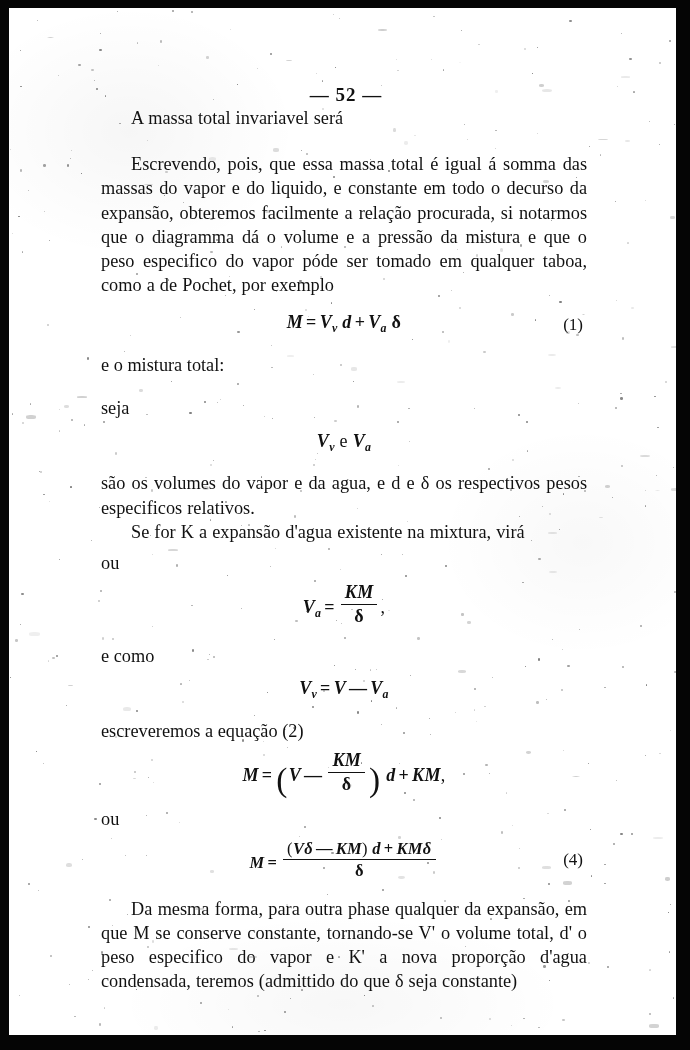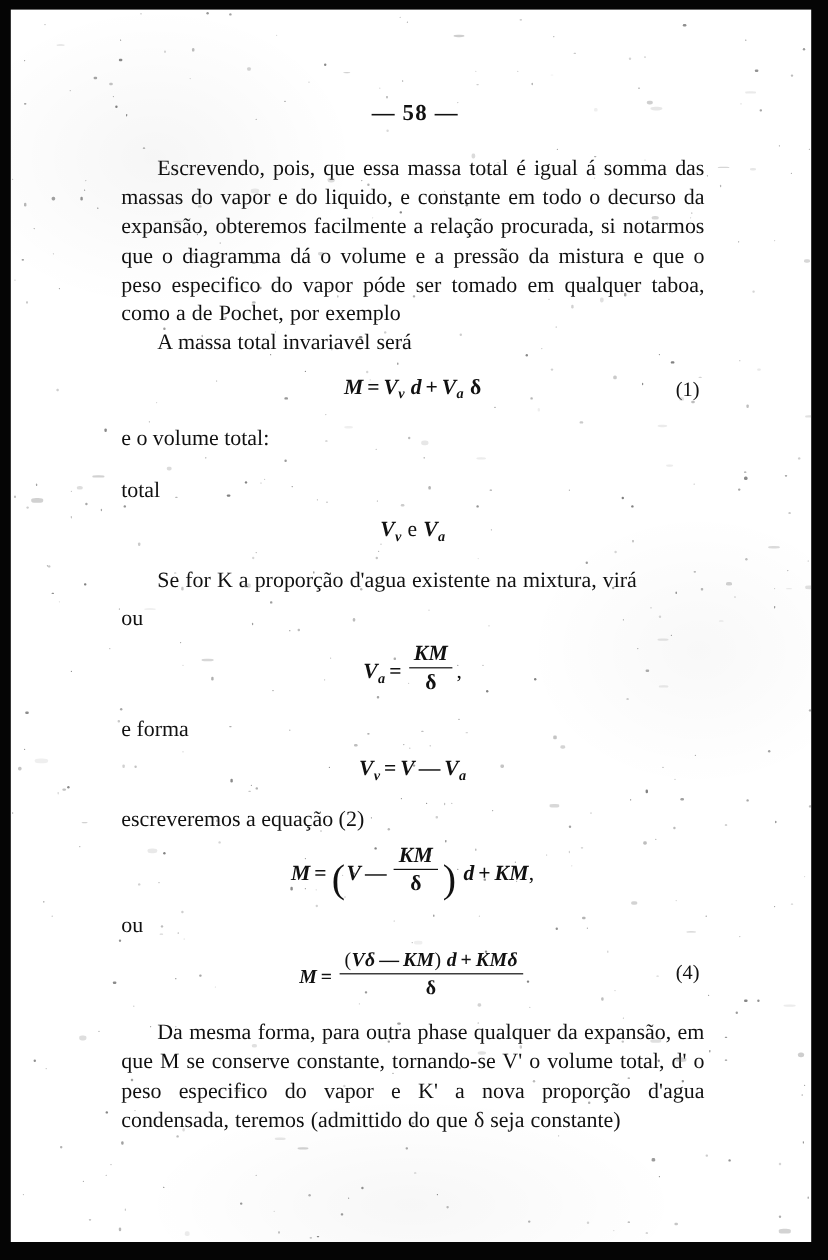--- a/index.html
+++ b/index.html
@@ -170,69 +170,70 @@
 </style>
 </head>
 <body>
 
 <div id="scan-frame">
   <div id="page-sheet">
     <div id="paper-tone"></div>
 
     <div id="text-block">
 
-      <div class="page-number">— 58 —</div>
+      <div class="page-number">— 52 —</div>
+
+      <p class="para">A massa total invariavel será</p>
 
       <p class="para first">Escrevendo, pois, que essa massa total é igual á somma das massas do vapor e do liquido, e constante em todo o decurso da expansão, obteremos facilmente a relação procurada, si notarmos que o diagramma dá o volume e a pressão da mistura e que o peso especifico do vapor póde ser tomado em qualquer taboa, como a de Pochet, por exemplo</p>
-
-      <p class="para">A massa total invariavel será</p>
 
       <div class="gap-md"></div>
 
       <div class="eqline">
         <span class="eqbody"><span class="mi">M</span><span class="op">=</span><span class="mi">V</span><sub class="v">v</sub>&nbsp;<span class="mi">d</span><span class="op">+</span><span class="mi">V</span><sub class="v">a</sub>&nbsp;<span class="upr">δ</span></span>
         <span class="eqnum">(1)</span>
       </div>
 
       <div class="gap-md"></div>
 
-      <p class="runin">e o volume total:</p>
+      <p class="runin">e o mistura total:</p>
 
       <div class="gap-sm"></div>
 
 
       <div class="gap-md"></div>
 
-      <p class="runin">total</p>
+      <p class="runin">seja</p>
 
       <div class="gap-sm"></div>
 
       <div class="eqline">
         <span class="eqbody"><span class="mi">V</span><sub class="v">v</sub>&nbsp;<span class="upr" style="font-weight:400">e</span>&nbsp;<span class="mi">V</span><sub class="v">a</sub></span>
       </div>
 
       <div class="gap-md"></div>
 
-
-      <p class="para">Se for K a proporção d'agua existente na mixtura, virá</p>
+      <p class="para cont" style="text-indent:0">são os volumes do vapor e da agua, e d e δ os respectivos pesos especificos relativos.</p>
+
+      <p class="para">Se for K a expansão d'agua existente na mixtura, virá</p>
 
       <div class="gap-sm"></div>
 
 
       <p class="runin">ou</p>
 
       <div class="gap-sm"></div>
 
       <div class="eqline">
         <span class="eqbody"><span class="mi">V</span><sub class="v">a</sub><span class="op">=</span><span class="frac bigfrac"><span class="num">KM</span><span class="den upr">δ</span></span><span class="upr" style="font-weight:400">,</span></span>
       </div>
 
       <div class="gap-lg"></div>
 
-      <p class="runin">e forma</p>
+      <p class="runin">e como</p>
 
       <div class="gap-sm"></div>
 
       <div class="eqline">
         <span class="eqbody"><span class="mi">V</span><sub class="v">v</sub><span class="op">=</span><span class="mi">V</span><span class="op">—</span><span class="mi">V</span><sub class="v">a</sub></span>
       </div>
 
       <div class="gap-md"></div>
 
       <p class="runin">escreveremos a equação (2)</p>

